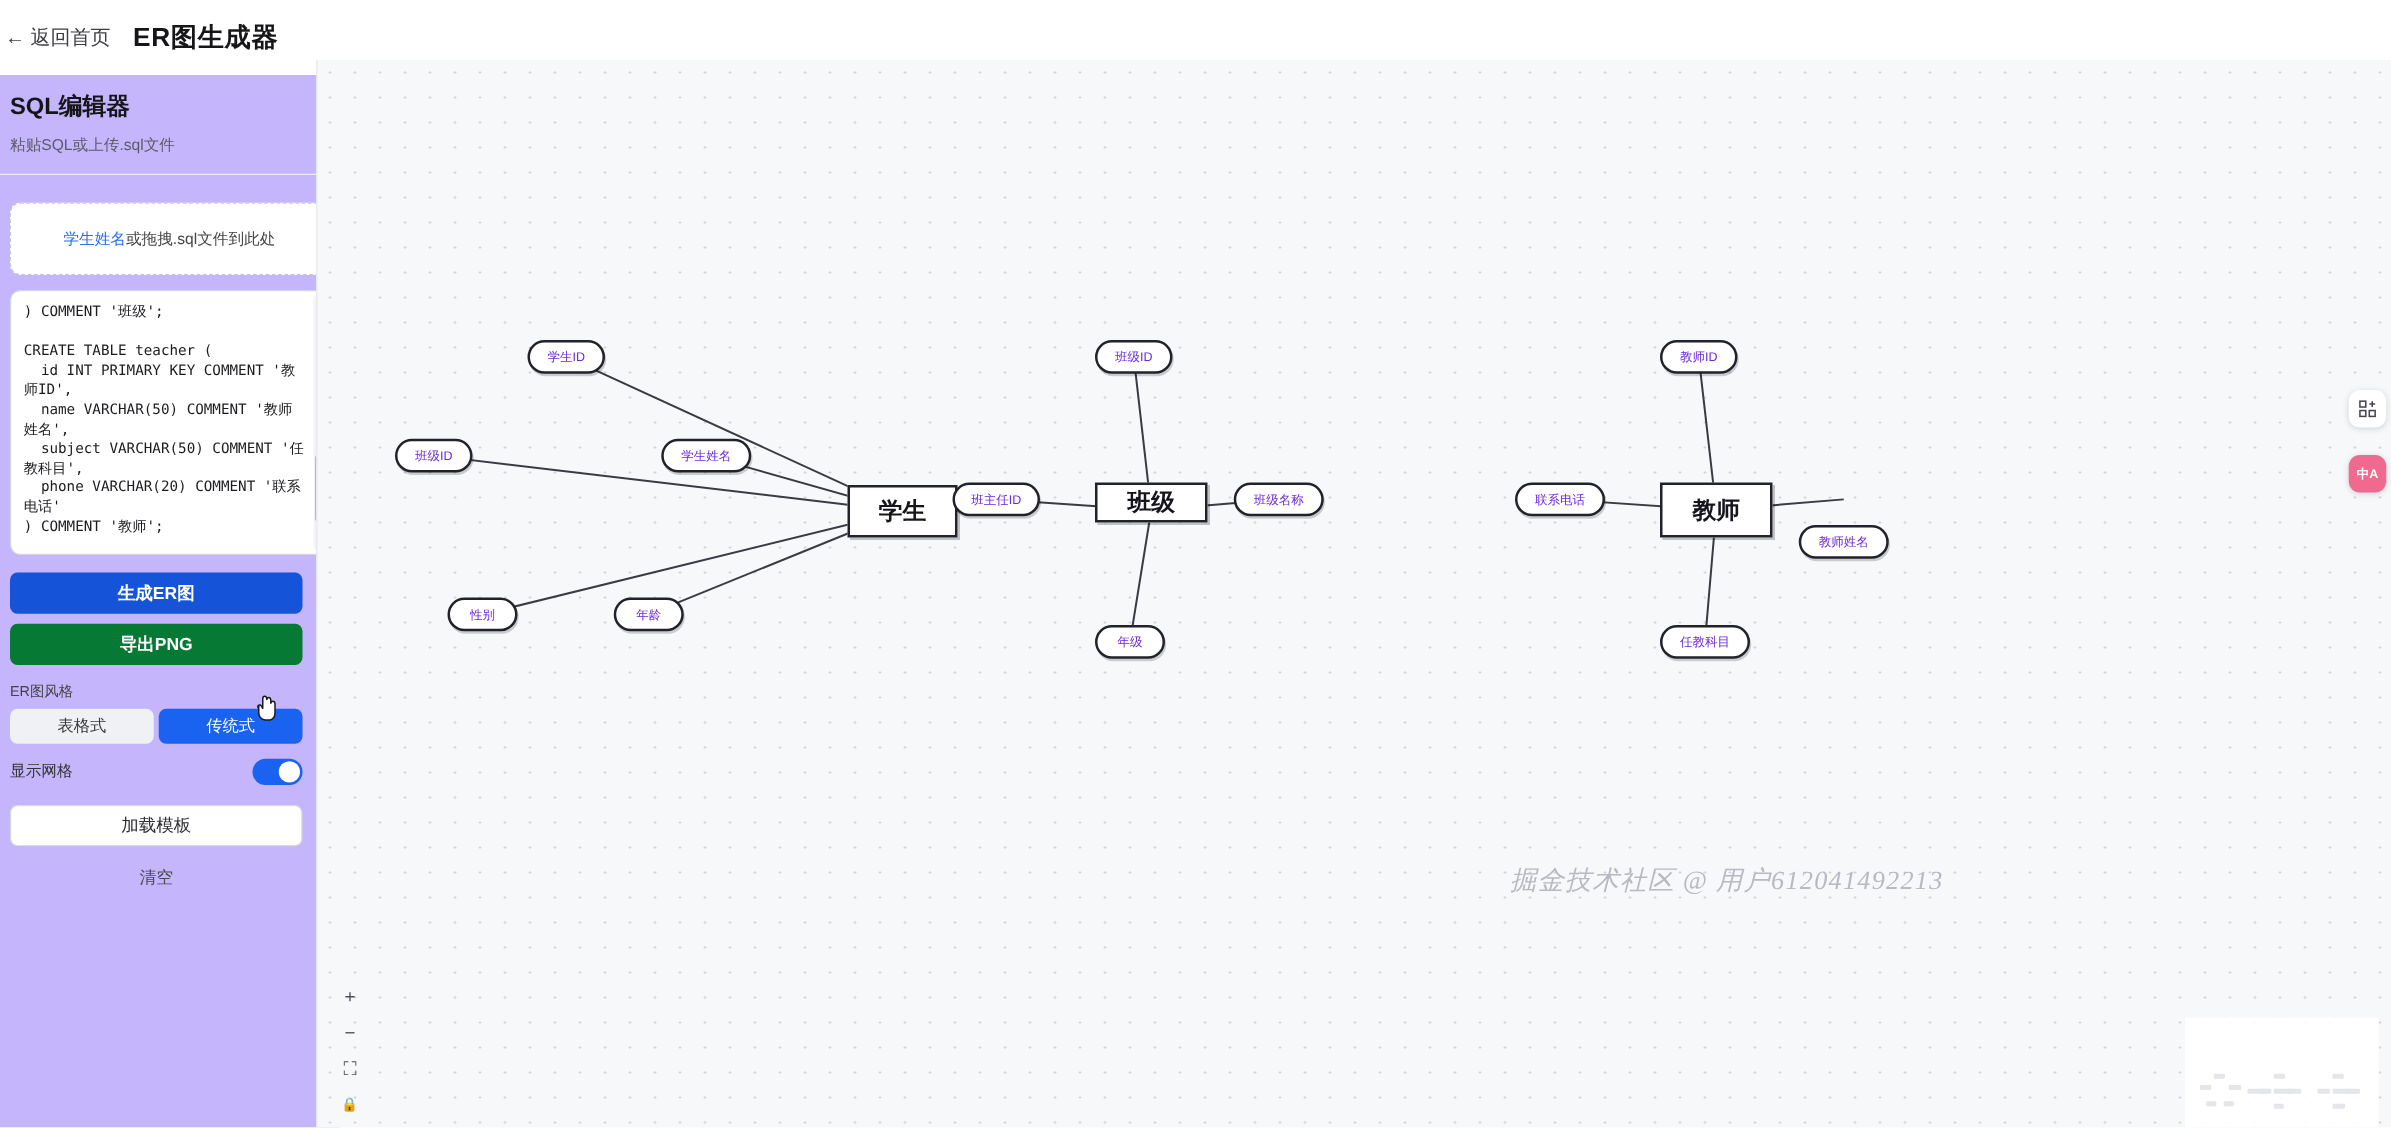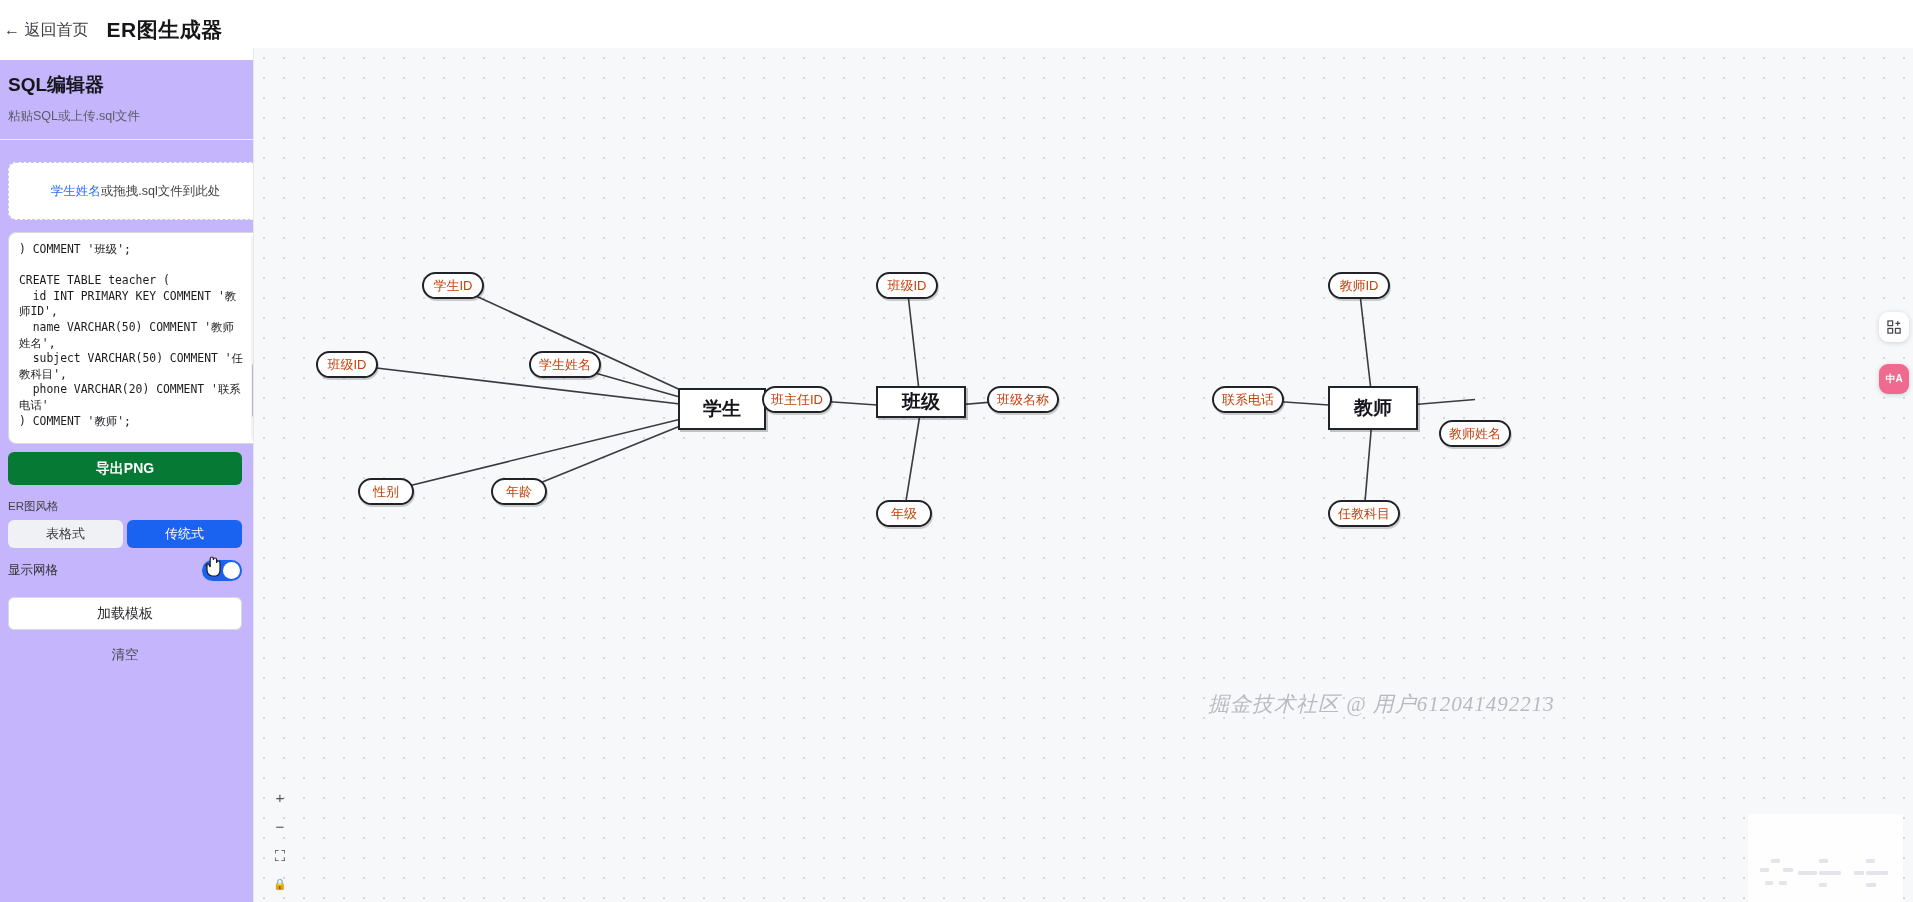--- a/index.html
+++ b/index.html
@@ -127,21 +127,21 @@
 
   .entity {
     position: absolute; background: #fff; border: 2px solid #22222a;
     display: flex; align-items: center; justify-content: center;
     font-size: 19px; font-weight: bold; color: #15151b;
     box-shadow: 2px 2px 0 rgba(0,0,0,0.22);
   }
   .attr {
     position: absolute; background: #fff; border: 2px solid #22222a;
     border-radius: 22px; display: flex; align-items: center; justify-content: center;
-    font-size: 13px; color: #c2410c;
+    font-size: 10px; color: #6d28d9;
     box-shadow: 1px 2px 0 rgba(0,0,0,0.18);
     text-align: center;
   }
   svg.links { position: absolute; inset: 0; width: 100%; height: 100%; pointer-events: none; }
   svg.links line { stroke: #3a3a42; stroke-width: 1.6; }
 
   
   .zoom-tools {
     position: absolute; left: 16px; bottom: 8px;
     display: flex; flex-direction: column; gap: 9px;
@@ -208,20 +208,21 @@
   subject VARCHAR(50) COMMENT '任教科目',
   phone VARCHAR(20) COMMENT '联系电话'
 ) COMMENT '教师';</div>
       <div class="vscroll">
         <div class="arrow up">▲</div>
         <div class="vthumb"></div>
         <div class="arrow down">▼</div>
       </div>
     </div>
 
+    <button class="btn btn-primary">生成ER图</button>
     <button class="btn btn-success">导出PNG</button>
 
     <div class="style-label">ER图风格</div>
     <div class="seg">
       <div class="inactive">表格式</div>
       <div class="active">传统式</div>
     </div>
 
     <div class="grid-row">
       <span class="grid-lbl">显示网格</span>

